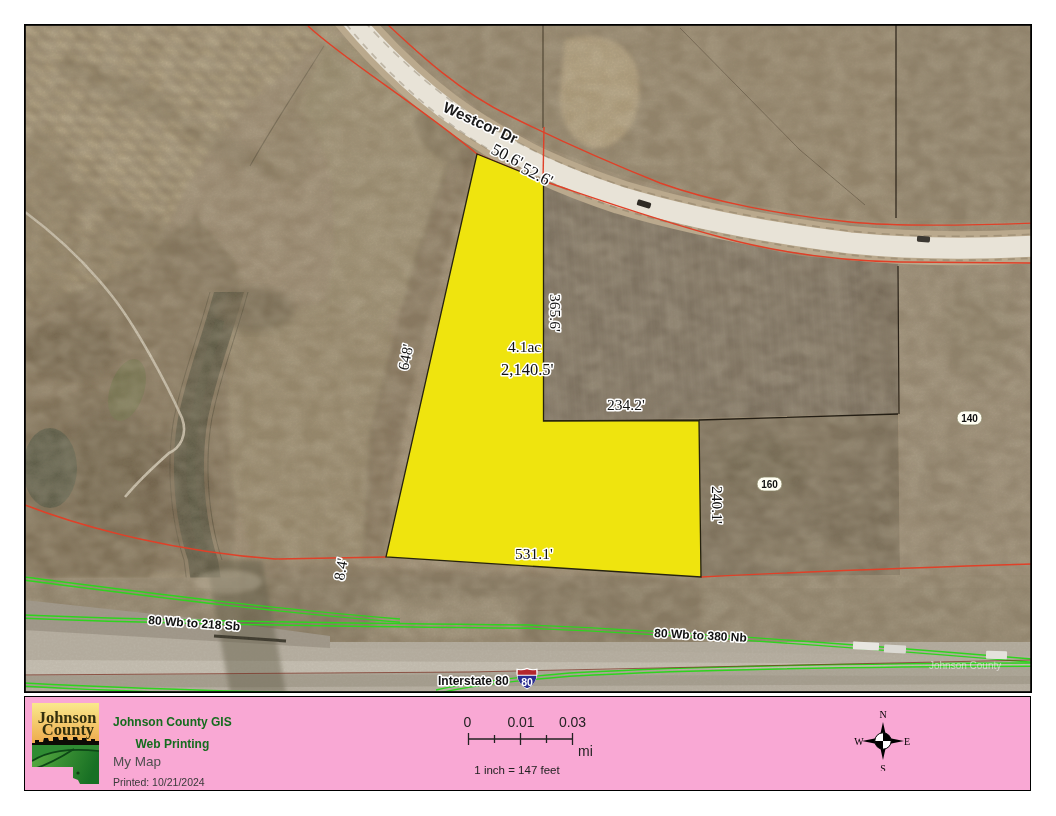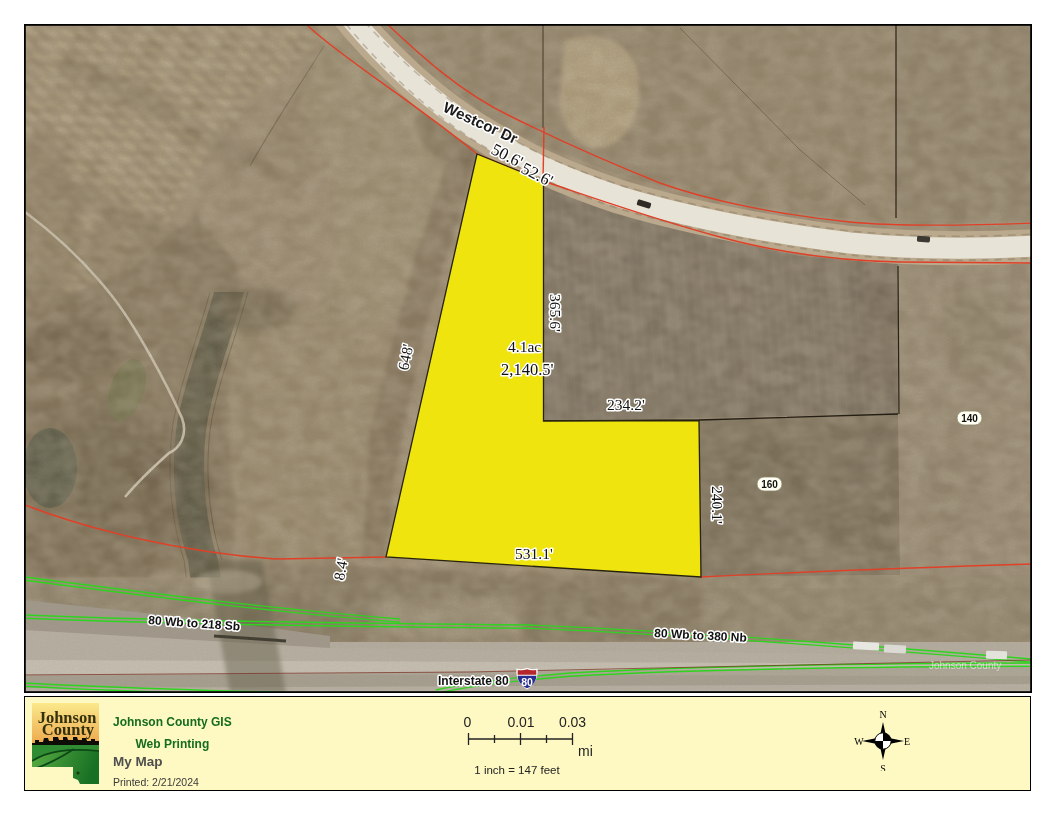--- a/index.html
+++ b/index.html
@@ -1,18 +1,18 @@
 <!DOCTYPE html>
 <html><head>
 <meta charset="utf-8">
 <style>
   html,body{margin:0;padding:0;background:#fff;width:1056px;height:816px;overflow:hidden;}
   body{font-family:"Liberation Sans",sans-serif;position:relative;}
   #map{position:absolute;left:24px;top:24px;width:1008px;height:669px;}
-  #footer{position:absolute;left:24px;top:696px;width:1007px;height:95px;border:1.5px solid #000;background:#fef9c3;box-sizing:border-box;}
+  #footer{position:absolute;left:24px;top:696px;width:1007px;height:95px;border:1.5px solid #000;background:#f9a8d4;box-sizing:border-box;}
 </style>
 </head>
 <body>
 <div id="map">
 <svg width="1008" height="669" viewBox="24 24 1008 669" xmlns="http://www.w3.org/2000/svg">
 <defs>
   <filter id="grain" x="0%" y="0%" width="100%" height="100%">
     <feTurbulence type="fractalNoise" baseFrequency="0.5" numOctaves="2" seed="11" stitchTiles="stitch"></feTurbulence>
     <feColorMatrix type="matrix" values="0 0 0 0 0.24  0 0 0 0 0.20  0 0 0 0 0.13  0.9 0.9 0 0 0"></feColorMatrix>
   </filter>
@@ -218,22 +218,22 @@
       <text x="36" y="32" text-anchor="middle" font-family="Liberation Serif, serif" font-size="16.5" font-weight="bold" fill="#33300e">County</text>
       <path d="M 0,46 L 0,40 L 3,40 L 3,37 L 7,37 L 7,39 L 11,39 L 12,35 L 16,35 L 17,38 L 21,38 L 21,34 L 26,34 L 27,37 L 31,37 L 31,34 L 35,34 L 36,37 L 41,37 L 41,34 L 45,34 L 46,37 L 50,37 L 50,35 L 54,35 L 55,38 L 59,38 L 59,36 L 63,36 L 63,38 L 67,38 L 67,46 Z" fill="#0d0c06"></path>
       <rect x="0" y="44" width="67" height="40" fill="url(#lg2)"></rect>
       <path d="M 0,58 C 16,48 36,45 67,48 L 67,42 L 0,42 Z" fill="#2f8c33"></path>
       <path d="M 0,58 C 16,48 36,45 67,48" fill="none" stroke="#0d4716" stroke-width="1.7"></path>
       <path d="M 2,66 C 14,62 28,55 42,46" fill="none" stroke="#0d4716" stroke-width="1.9"></path>
       <circle cx="46" cy="70" r="1.6" fill="#123c14"></circle>
     </g>
   </svg>
   <div style="position:absolute;left:88px;top:14px;font-weight:bold;font-size:12px;line-height:22px;color:#156c1e;text-align:center;">Johnson County GIS<br>Web Printing</div>
-  <div style="position:absolute;left:88px;top:57px;font-size:13.5px;color:#4f4f4f;font-weight:bold;">My Map</div>
-  <div style="position:absolute;left:88px;top:79px;font-size:10.5px;color:#3a3a3a;">Printed: 2/21/2024</div>
+  <div style="position:absolute;left:88px;top:57px;font-size:13.5px;color:#4f4f4f;">My Map</div>
+  <div style="position:absolute;left:88px;top:79px;font-size:10.5px;color:#3a3a3a;">Printed: 10/21/2024</div>
 
   <svg style="position:absolute;left:430px;top:14px" width="170" height="70" viewBox="0 0 170 70" xmlns="http://www.w3.org/2000/svg">
     <g font-family="Liberation Sans, sans-serif" font-size="14" fill="#222">
       <text x="12.5" y="16" text-anchor="middle">0</text>
       <text x="66" y="16" text-anchor="middle">0.01</text>
       <text x="117.5" y="16" text-anchor="middle">0.03</text>
       <text x="123" y="45">mi</text>
       <text x="62" y="63" text-anchor="middle" font-size="11.5">1 inch = 147 feet</text>
     </g>
     <g stroke="#222" stroke-width="1.3">

